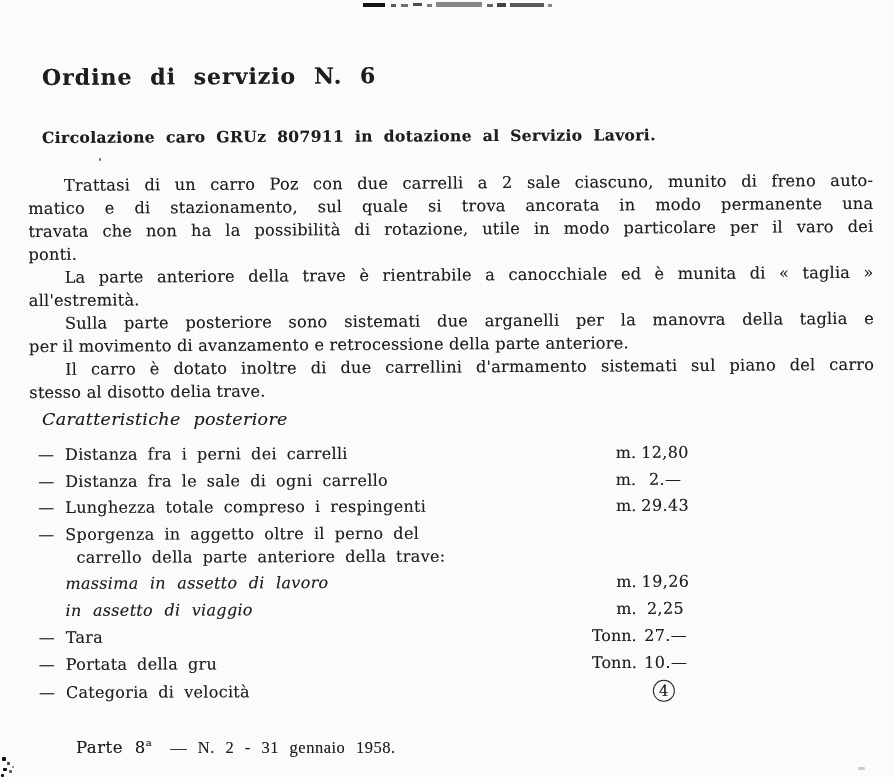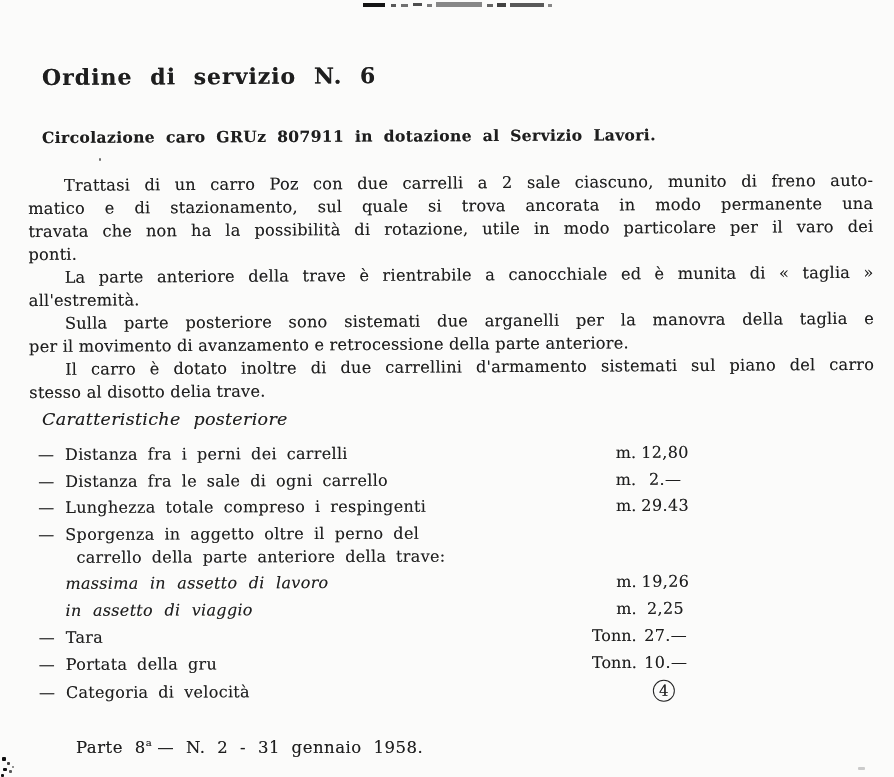--- a/index.html
+++ b/index.html
@@ -74,21 +74,21 @@
     display:inline-flex;justify-content:center;align-items:center;
     width:22px;height:22px;border:1.6px solid #222;border-radius:50%;
     font-size:15px;margin-right:4px;box-sizing:border-box;
   }
   .footer{
     position:absolute;left:76px;top:737px;
     font-size:16.5px;word-spacing:6px;letter-spacing:.5px;
     text-shadow:0 0 .4px rgba(20,20,20,.45);
   }
   .sup{font-size:10px;vertical-align:super;}
-  .footer .rest{margin-left:5px;}
+  .footer .rest{margin-left:18px;font-family:Liberation Serif, serif;}
 </style>
 </head>
 <body>
 
 <div class="page">
 
   <div class="artifact-top">
     <i></i>
       <i></i>
       <i></i>

